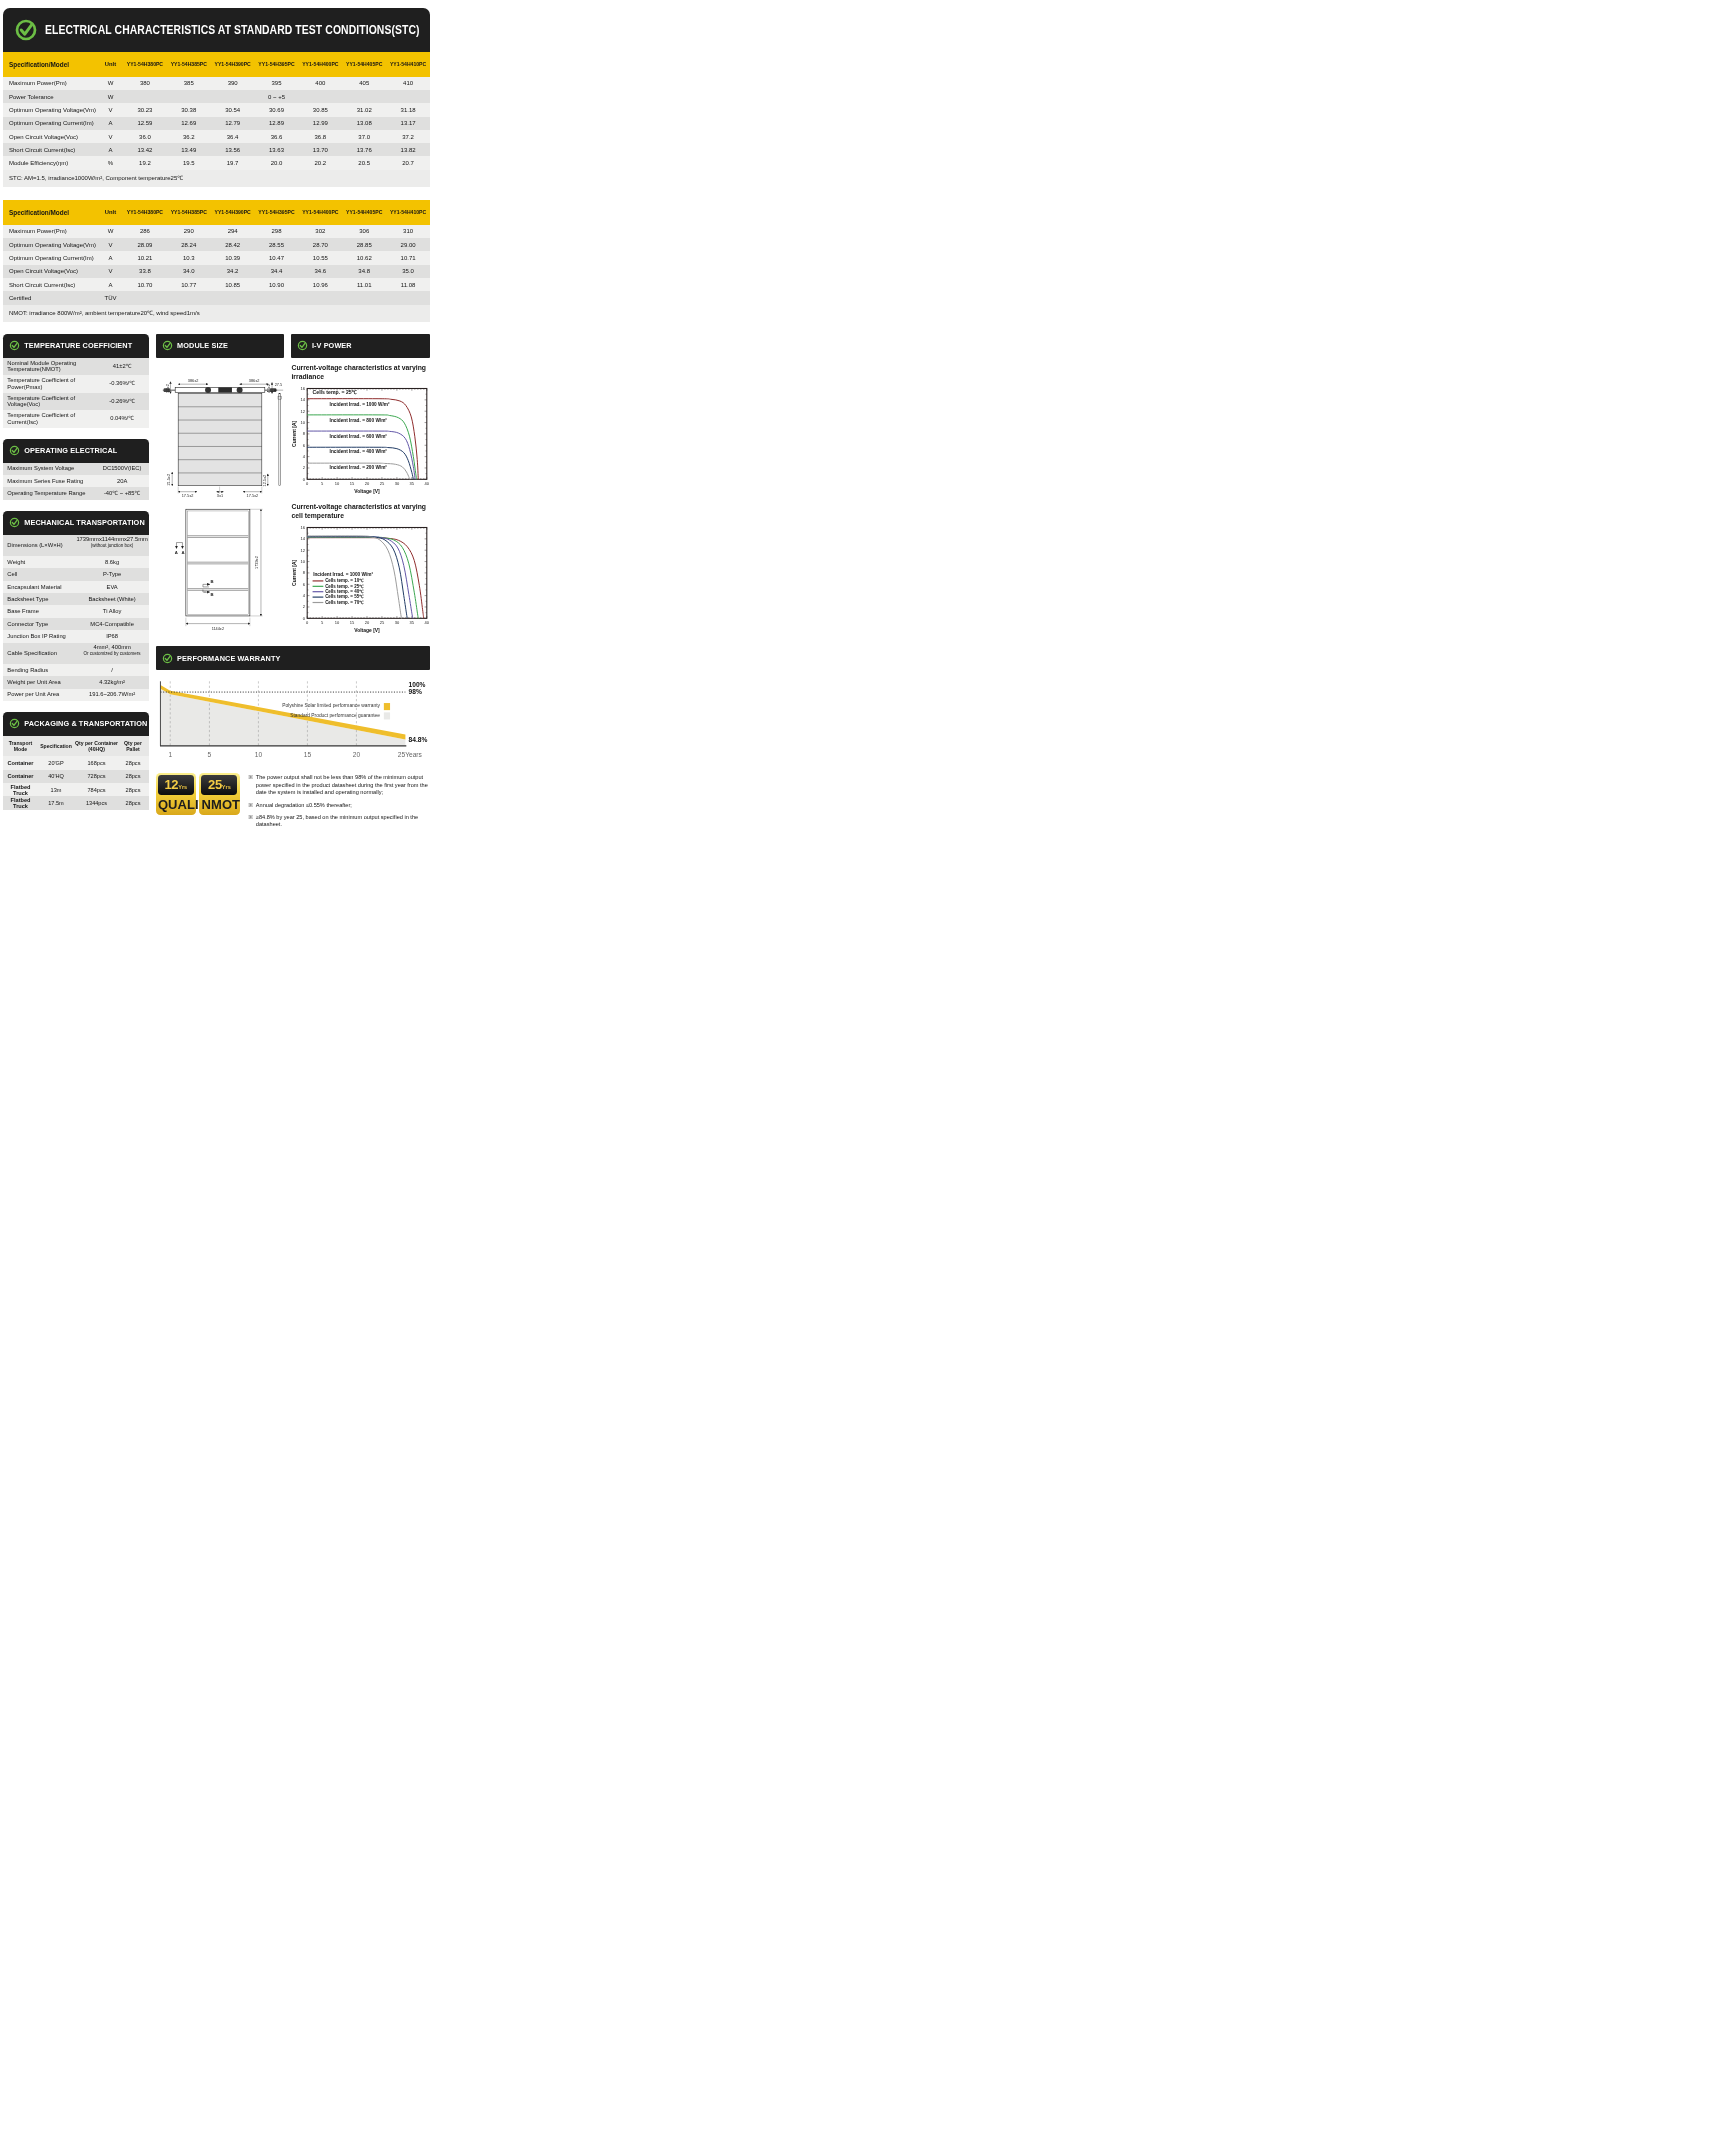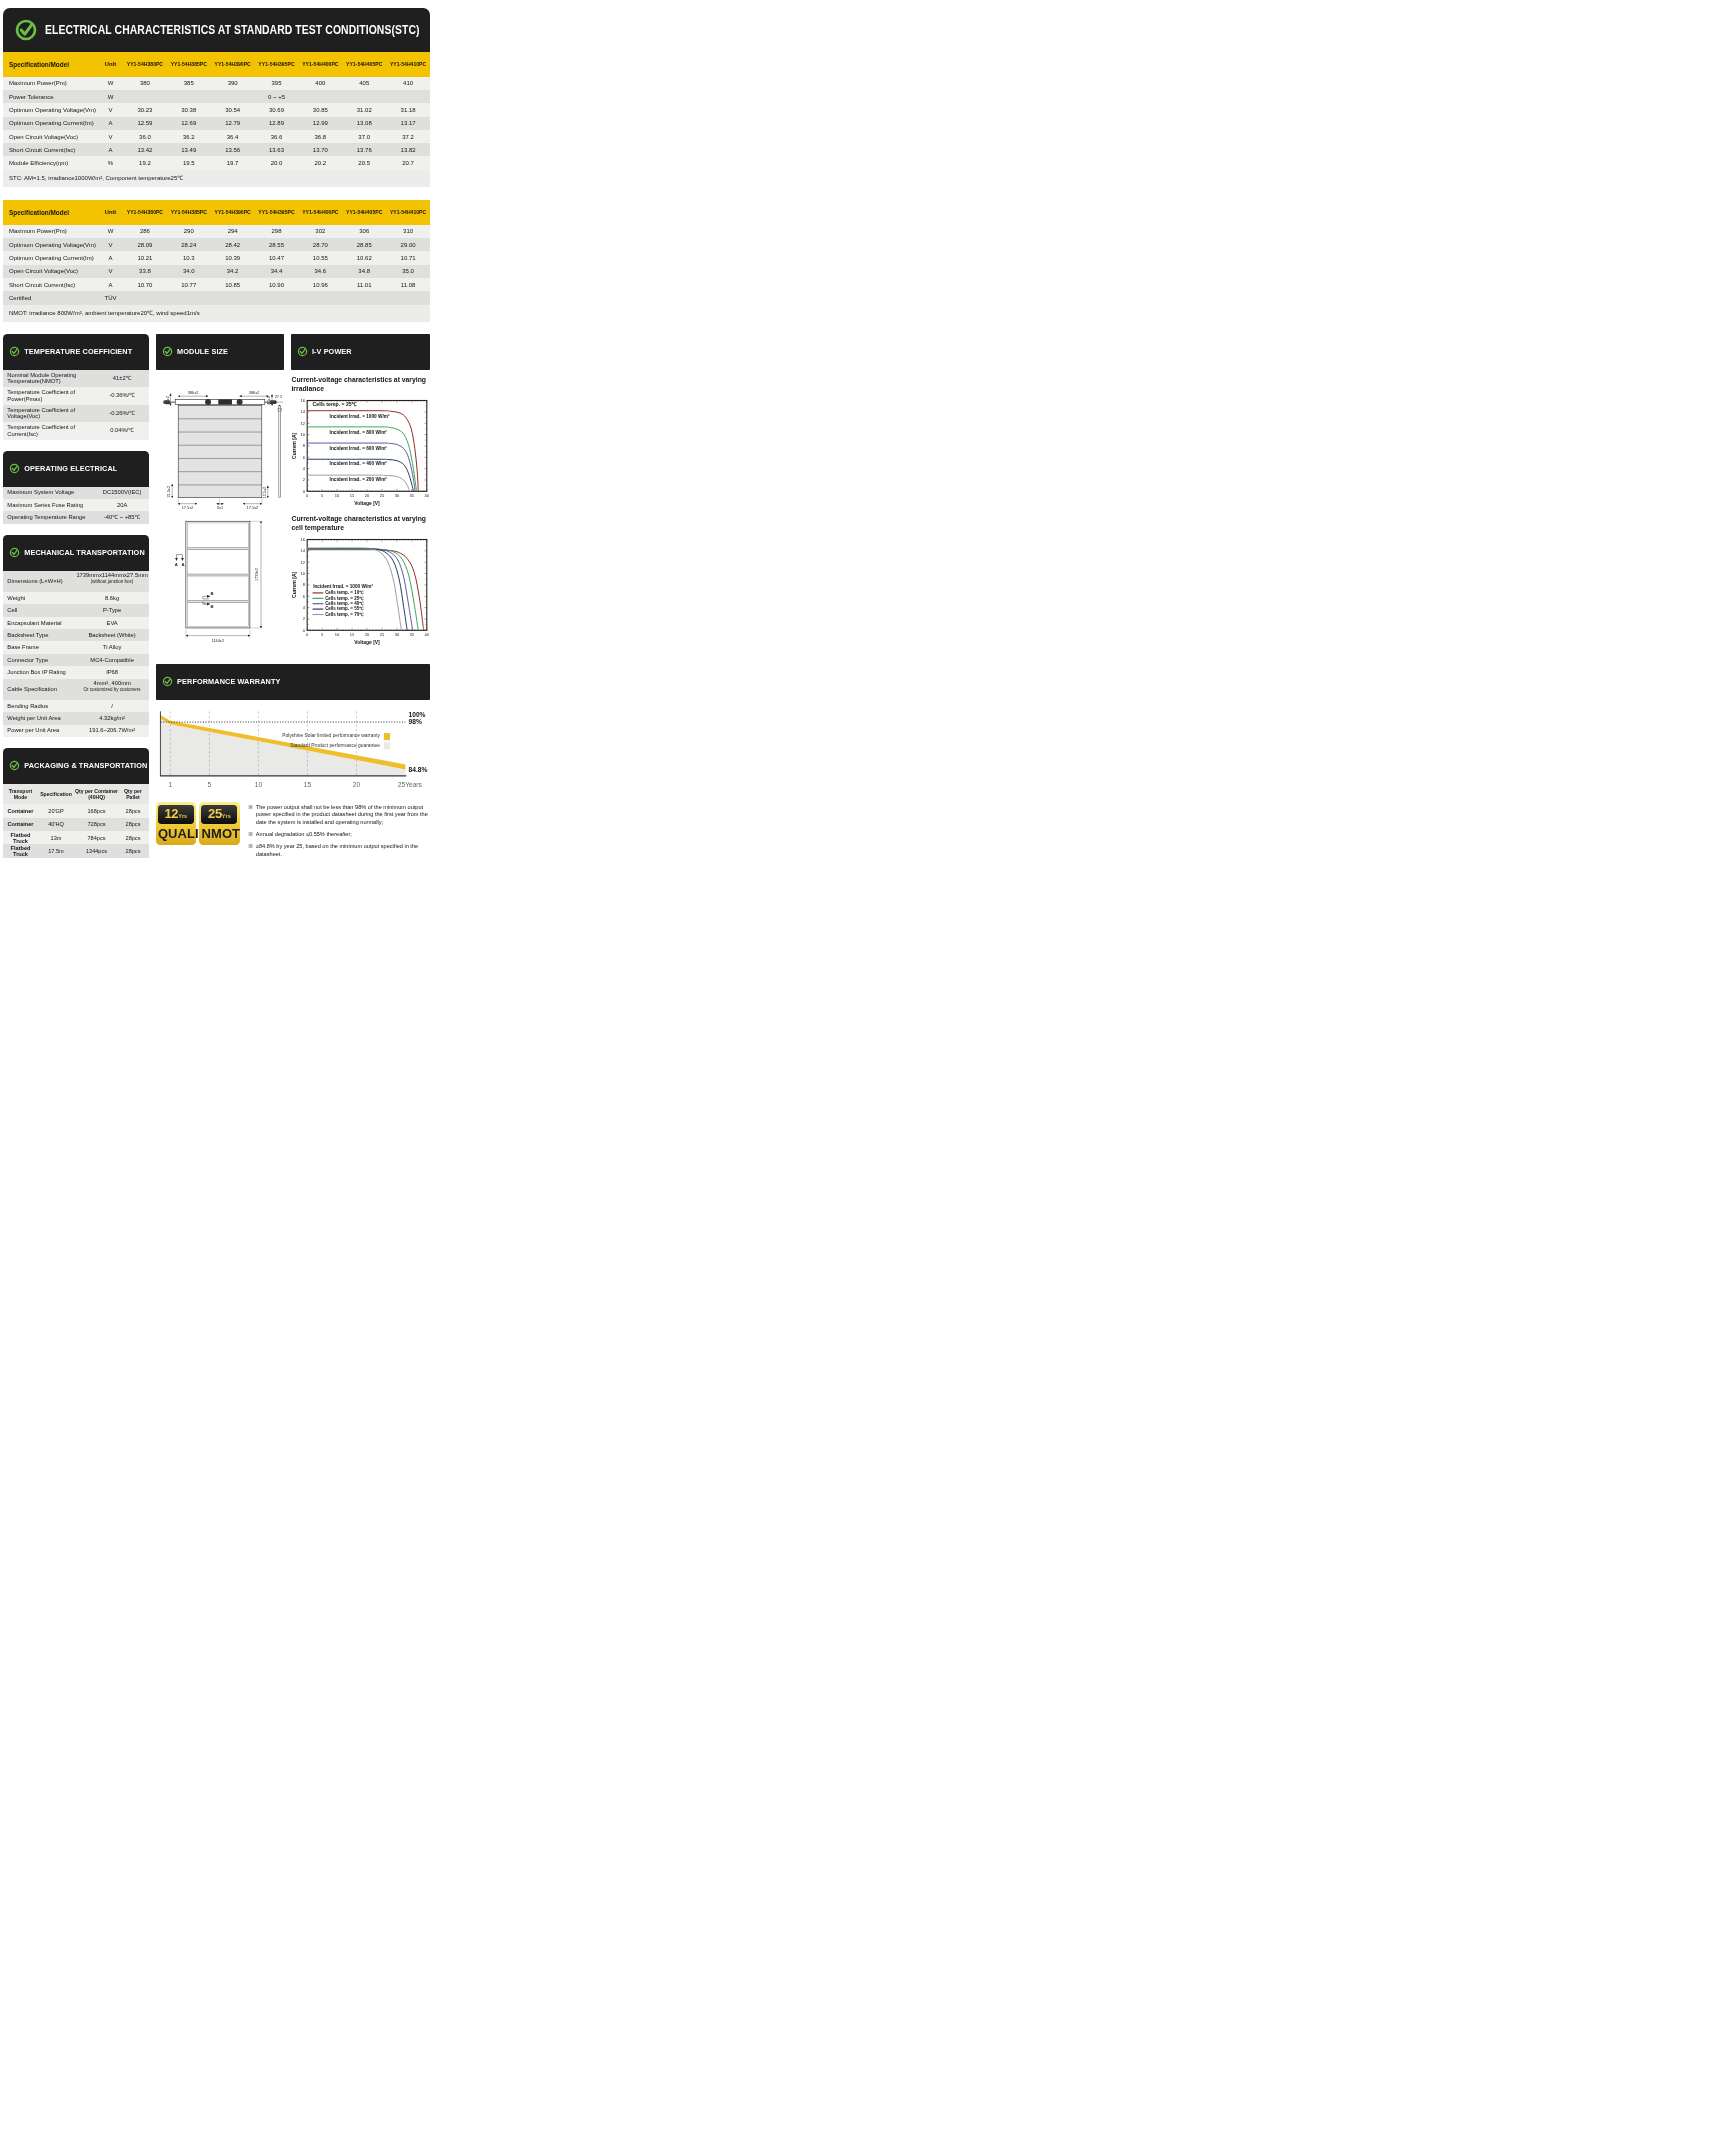--- a/index.html
+++ b/index.html
@@ -1,21 +1,21 @@
 <!DOCTYPE html>
 <html style="font-size:6.8px"><head>
 <meta charset="utf-8">
 <style>
   html,body{margin:0;padding:0;background:#fff;}
   body{width:433px;font-family:"Liberation Sans",sans-serif;color:#141414;}
   .page{padding:2.6px 3px 17px;}
   
   .sec-header{background:#1F1F1F;color:#fff;display:flex;align-items:center;gap:6.8px;padding:0 11px;}
   .sec-header.big{height:44px;border-radius:6.8px 6.8px 0 0;margin-top:5.1px;}
-  .sec-header.small{height:36px;border-radius:4.3px 4.3px 0 0;padding:0 6px;gap:4.3px;}
+  .sec-header.small{height:24px;border-radius:4.3px 4.3px 0 0;padding:0 6px;gap:4.3px;}
   .sec-header.rounded{border-radius:1px;}
   .sec-title{font-weight:bold;white-space:nowrap;}
   .big .sec-title{font-size:12.4px;transform:scaleX(.84);transform-origin:left center;letter-spacing:0.1px;}
   .small .sec-title{font-size:7.3px;letter-spacing:0.1px;}
   .chk svg{display:block;}
   
   .spec-table{width:100%;}
   .yrow{display:grid;grid-template-columns:95px 25px repeat(7,1fr);background:#F3C200;min-height:25px;align-items:center;}
   .yrow .h-spec{font-size:6.4px;font-weight:bold;padding-left:6px;text-align:left;}
   .yrow .h-unit{font-size:5.8px;font-weight:bold;text-align:center;}

